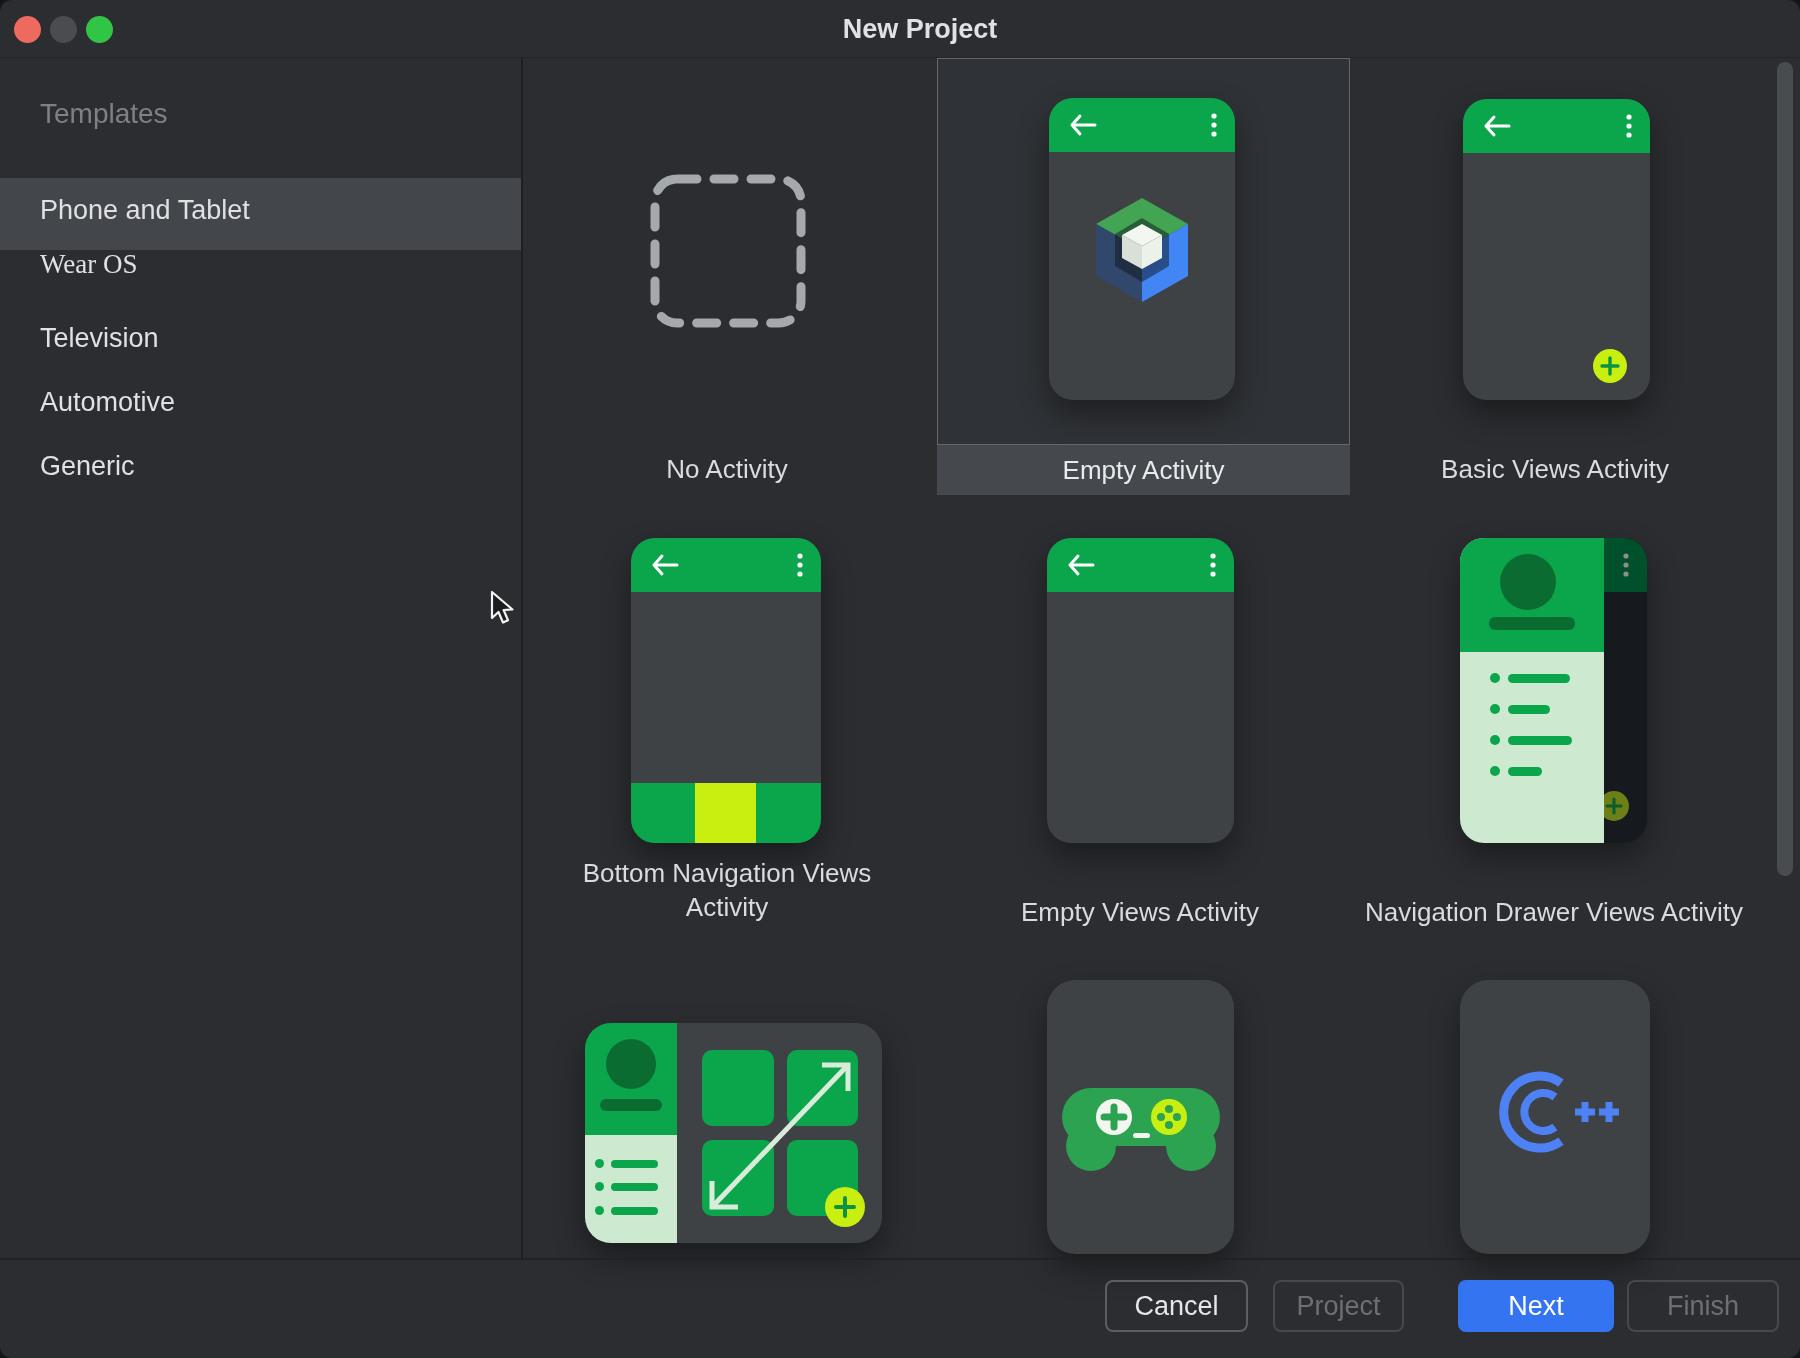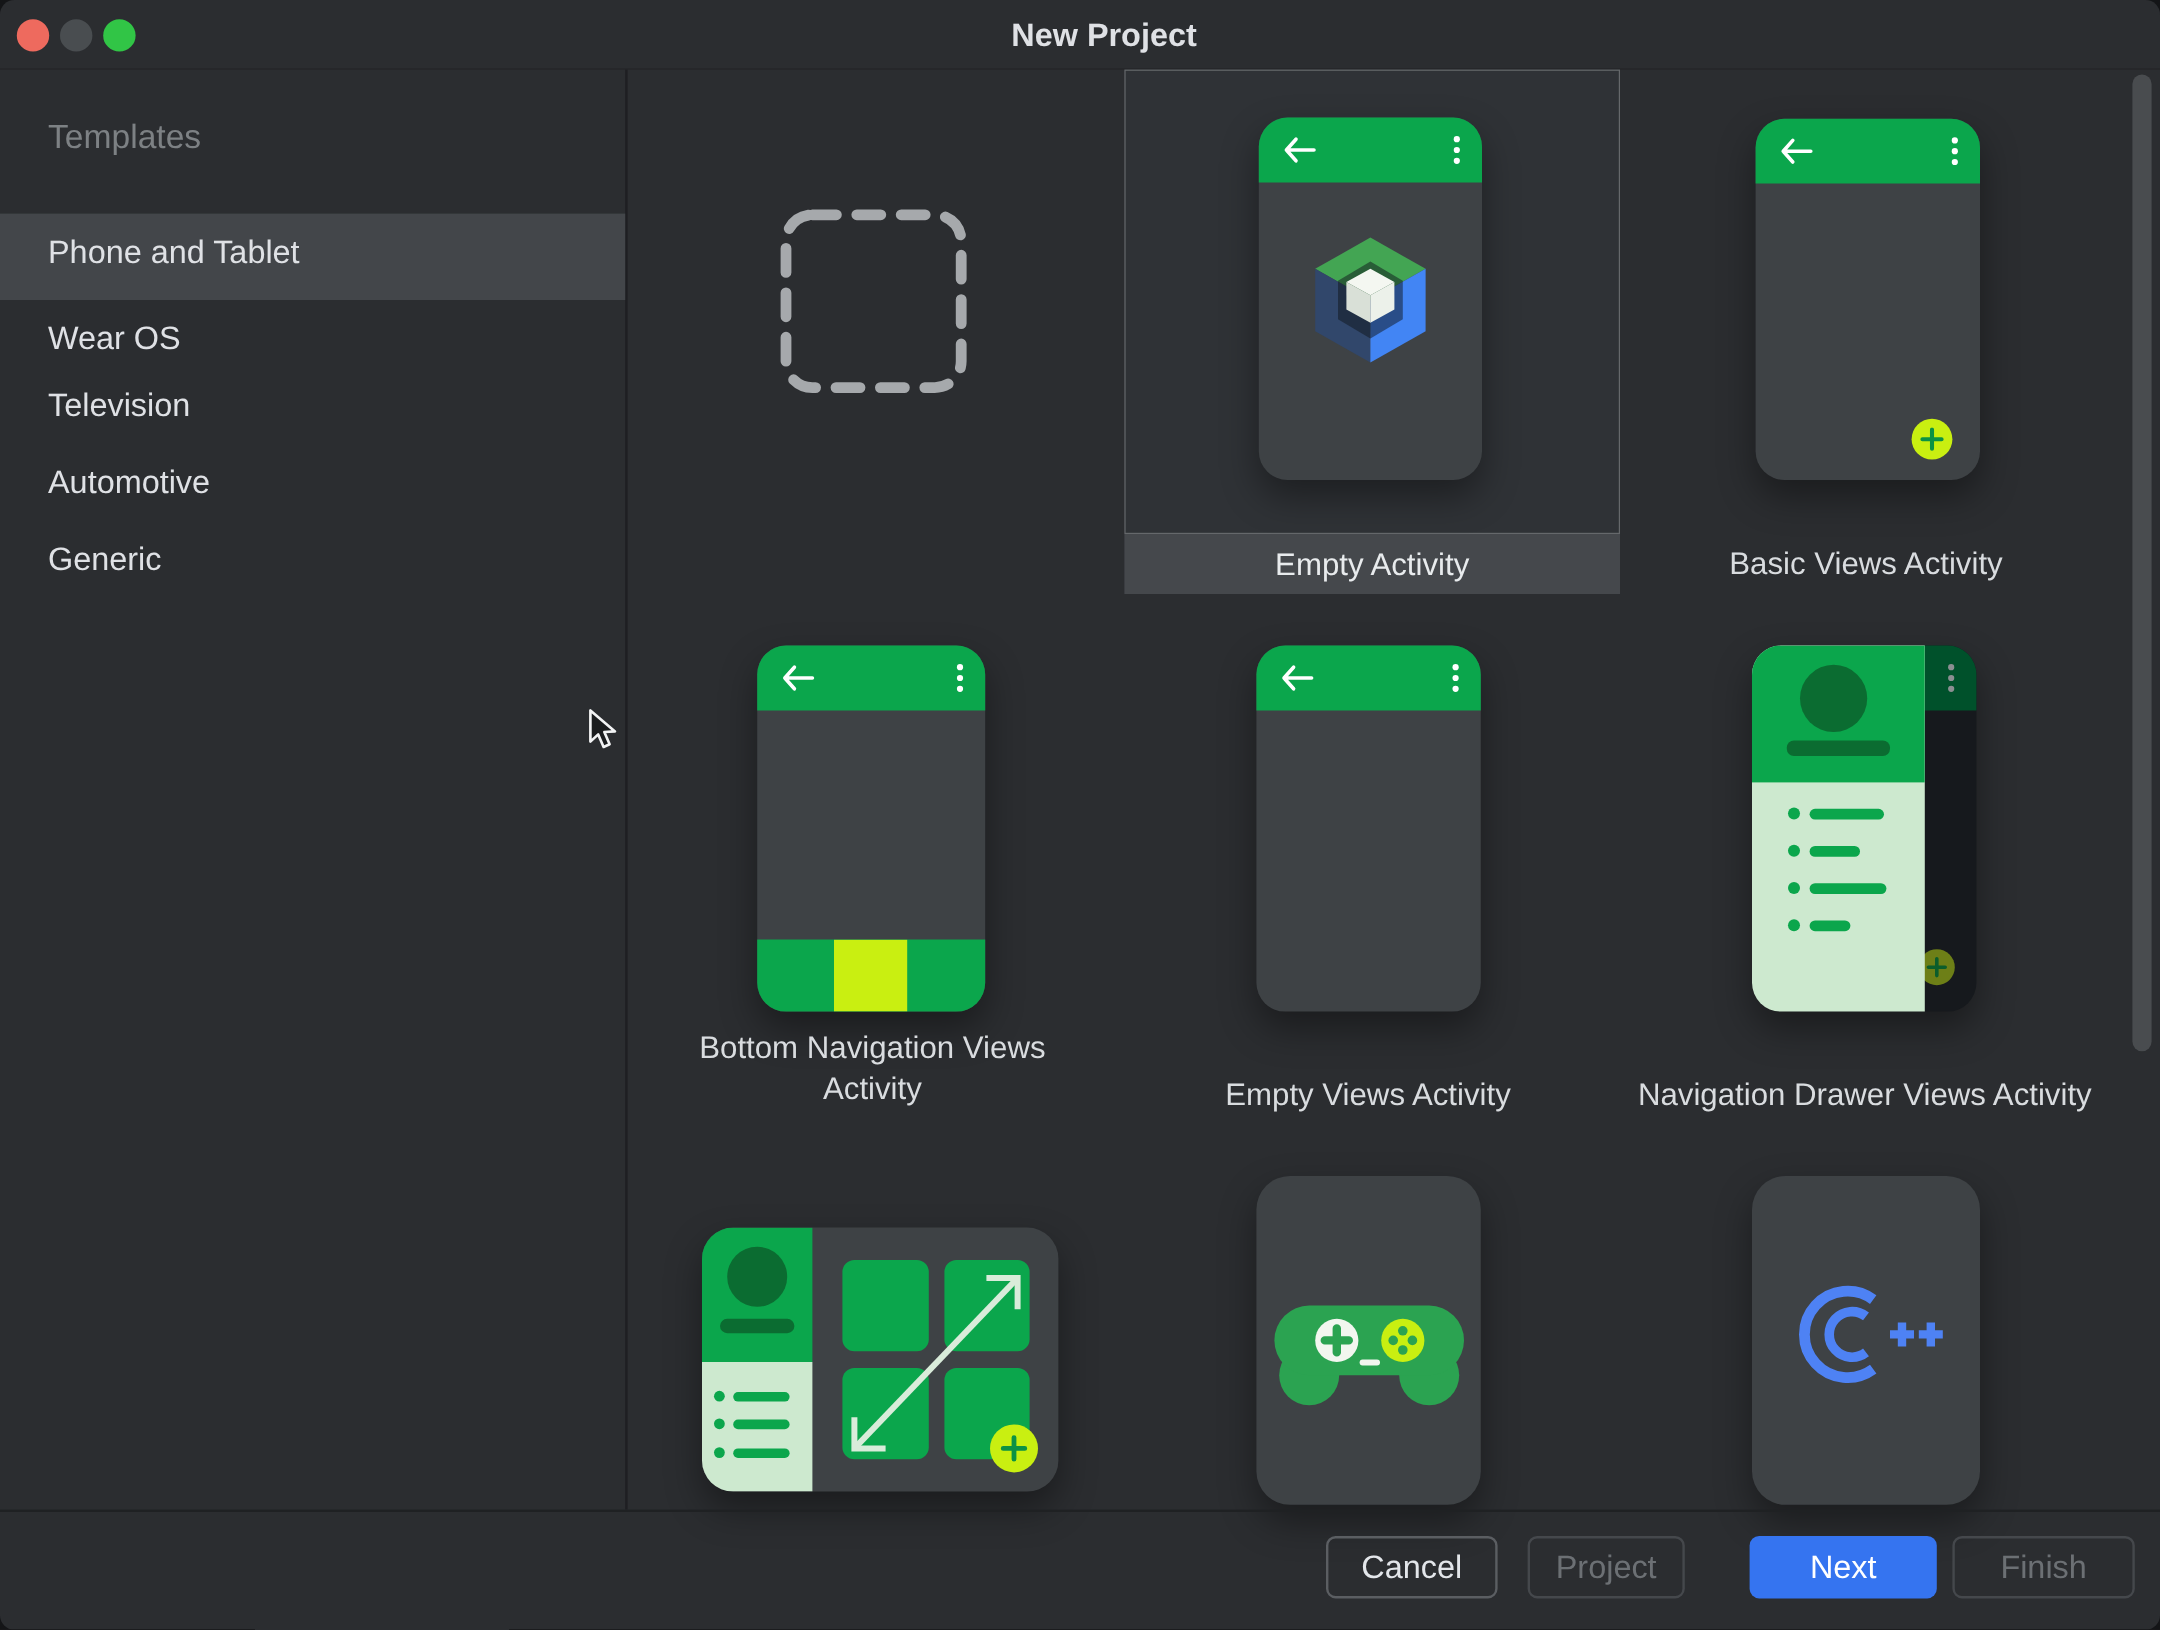--- a/index.html
+++ b/index.html
@@ -61,30 +61,31 @@
     <div class="light" style="left:14px;background:#ee6a5e;"></div>
     <div class="light" style="left:50px;background:#494d50;"></div>
     <div class="light" style="left:86px;background:#31c546;"></div>
     <div class="title">New Project</div>
   </div>
   <div class="hline"></div>
 
   <div class="vdivider"></div>
   <div class="side-header">Templates</div>
   <div class="side-item selected" style="top:178px;">Phone and Tablet</div>
-  <div class="side-item" style="top:250px;">Wear OS</div>
+  <div class="side-item" style="top:232px;font-family:Liberation Serif, serif;">Wear OS</div>
   <div class="side-item" style="top:306px;">Television</div>
   <div class="side-item" style="top:370px;">Automotive</div>
   <div class="side-item" style="top:434px;">Generic</div>
 
   <div class="abs" style="left:648px;top:172px;width:160px;height:158px;">
     <svg width="160" height="158" viewBox="0 0 160 158">
       <rect x="7" y="7" width="146" height="144" rx="22" fill="none" stroke="#a6a9ac" stroke-width="9" stroke-dasharray="20 17" stroke-linecap="round"></rect>
     </svg>
   </div>
+  <div class="card-label" style="left:560px;top:452px;width:334px;">No Activity</div>
 
   <div class="sel-card"></div>
   <div class="phone" style="left:1049px;top:98px;width:186px;height:302px;">
     <div class="phead"></div>
     <svg class="backarrow" width="30" height="24" viewBox="0 0 30 24">
       <path d="M11 3 L3 12 L11 21 M3 12 H26" fill="none" stroke="#fff" stroke-width="3" stroke-linecap="round" stroke-linejoin="round"></path>
     </svg>
     <svg class="kebab" width="6" height="24" viewBox="0 0 6 24">
       <circle cx="3" cy="3" r="2.6" fill="#fff"></circle>
         <circle cx="3" cy="12" r="2.6" fill="#fff"></circle>

